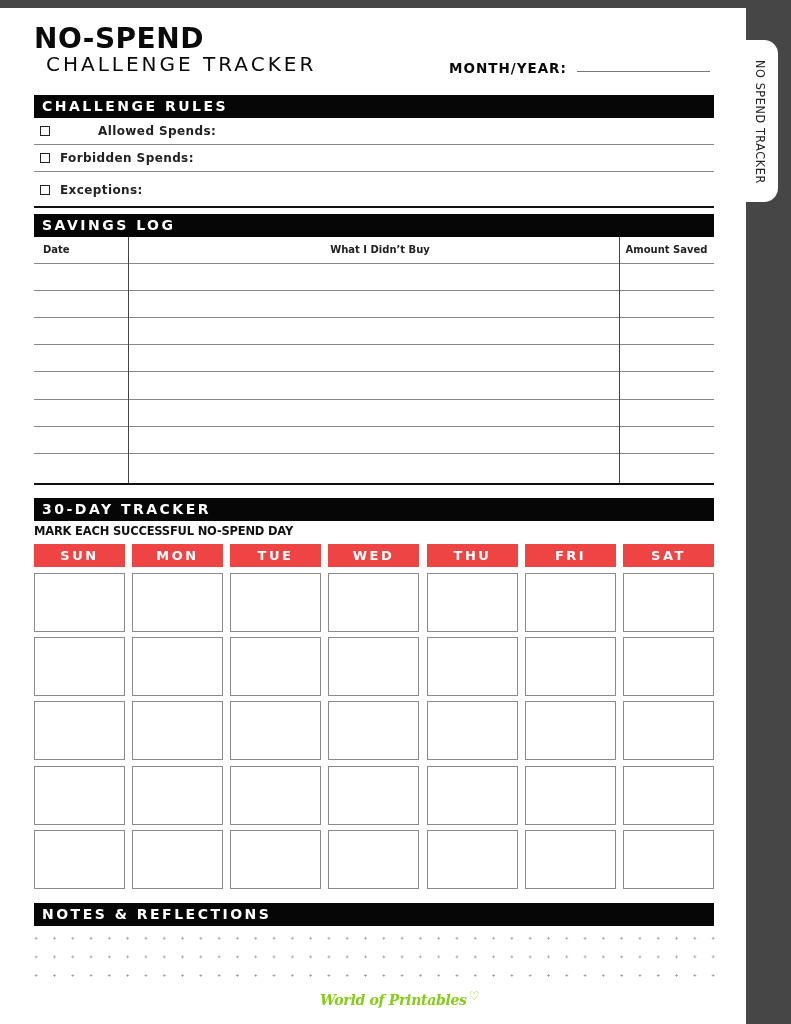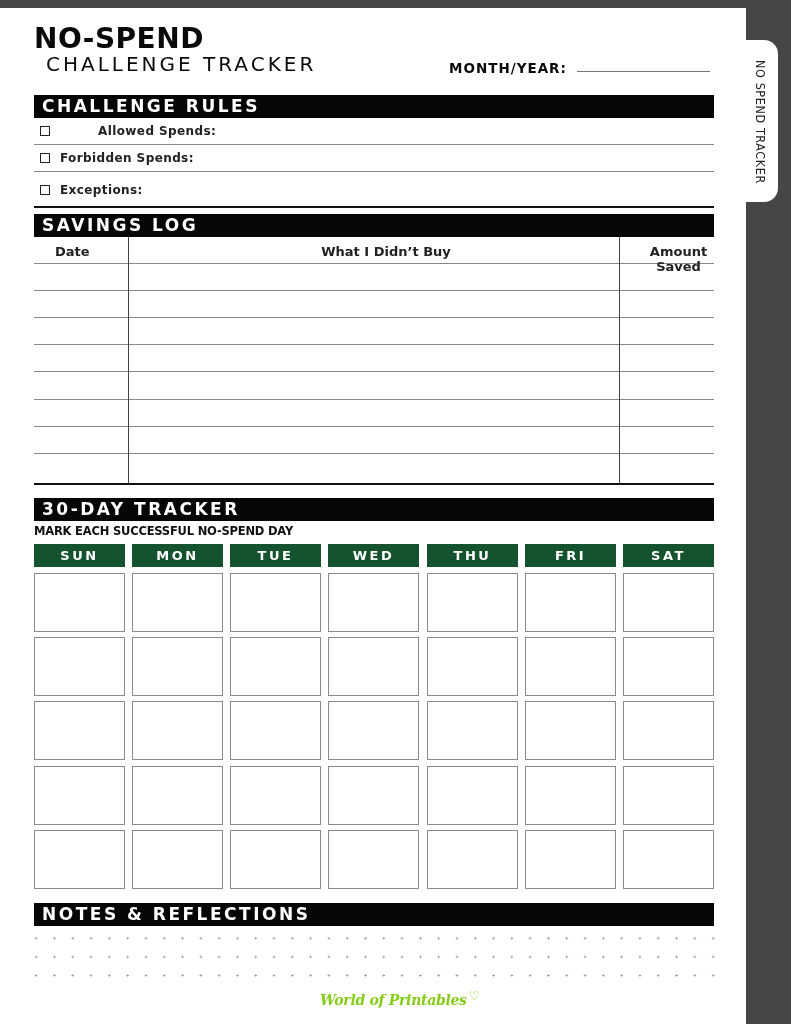--- a/index.html
+++ b/index.html
@@ -6,34 +6,34 @@
   body { width:791px; height:1024px; background:#464646; position:relative; overflow:hidden; font-family:"DejaVu Sans", sans-serif; color:#0a0a0a; }
   .page { position:absolute; left:0; top:8px; width:746px; height:1016px; background:#fff; }
   .tab { position:absolute; left:740px; top:40px; width:38px; height:162px; background:#fff; border-radius:0 14px 14px 0; }
   .tab-text { position:absolute; left:750px; top:60px; width:20px; height:130px; writing-mode:vertical-rl; font-family:"DejaVu Sans Condensed","DejaVu Sans", sans-serif; font-size:12.5px; letter-spacing:0.6px; color:#222; display:flex; align-items:center; justify-content:flex-start; white-space:nowrap; }
 
   .title1 { position:absolute; left:34px; top:26px; font-family:"DejaVu Sans", sans-serif; font-weight:bold; font-size:28px; letter-spacing:0.5px; line-height:26px; }
   .title2 { position:absolute; left:46px; top:50px; font-family:"DejaVu Sans", sans-serif; font-weight:normal; font-size:20px; letter-spacing:3px; line-height:28px; }
   .month-label { position:absolute; left:449px; top:60px; font-weight:bold; font-size:13.5px; letter-spacing:1px; }
   .month-line { position:absolute; left:577px; top:71px; width:133px; border-top:1px solid #777; }
 
-  .bar { position:absolute; left:34px; width:680px; height:23px; background:#060606; color:#fff; font-weight:bold; font-size:17px; letter-spacing:2.5px; line-height:23px; padding-left:8px; box-sizing:border-box; }
+  .bar { position:absolute; left:34px; width:680px; height:23px; background:#060606; color:#fff; font-weight:bold; font-size:14px; letter-spacing:2.5px; line-height:23px; padding-left:8px; box-sizing:border-box; }
 
   .rule-row { position:absolute; left:34px; width:680px; height:27px; border-bottom:1px solid #888; box-sizing:border-box; display:flex; align-items:center; }
   .rule-row.last { border-bottom:2px solid #111; }
   .chk { width:10px; height:10px; border:1.5px solid #222; margin-left:6px; margin-right:10px; box-sizing:border-box; }
   .rule-label { font-weight:bold; font-size:12px; letter-spacing:0.4px; color:#222; }
 
   .log { position:absolute; left:34px; top:237px; width:680px; height:248px; border-bottom:2px solid #111; box-sizing:border-box; }
   .log-row { position:absolute; left:0; width:680px; height:27px; border-bottom:1px solid #888; box-sizing:border-box; }
-  .log-head { font-weight:bold; font-size:13px; color:#222; position:absolute; top:7px;margin-left:12px; }
+  .log-head { font-weight:bold; font-size:10px; color:#222; position:absolute; top:7px; }
   .vline { position:absolute; top:0; bottom:0; border-left:1px solid #444; }
 
   .subtitle { position:absolute; left:34px; top:524px; font-weight:bold; font-size:11.5px; color:#111; letter-spacing:-0.2px; }
-  .dayhead { position:absolute; top:544px; width:91px; height:23px; background:#14532d; color:#fff; font-weight:bold; font-size:13px; letter-spacing:2.5px; text-align:center; line-height:23px; }
+  .dayhead { position:absolute; top:544px; width:91px; height:23px; background:#ef4444; color:#fff; font-weight:bold; font-size:13px; letter-spacing:2.5px; text-align:center; line-height:23px; }
   .cell { position:absolute; width:91px; height:59px; border:1.5px solid #8a8a8a; box-sizing:border-box; background:#fff; }
 
   .dots { position:absolute; left:34px; top:935px; width:684px; height:50px;
           background-image: radial-gradient(circle, #9a9a9a 0.9px, transparent 1.2px);
           background-size:18.3px 18.6px; background-position:-7px -6px; }
   .brand { position:absolute; left:320px; top:992px; font-family:"DejaVu Serif", serif; font-style:italic; font-weight:bold; font-size:14px; color:#84cc16; letter-spacing:-0.3px; }
   .heart { font-style:normal; font-weight:normal; font-size:12px; margin-left:2px; position:relative; top:-5px; }
 </style>
 </head>
 <body>
@@ -58,21 +58,21 @@
 </div>
 <div class="rule-row last" style="top:173px; height:35px;">
   <div class="chk"></div>
   <span class="rule-label">Exceptions:</span>
 </div>
 
 <div class="bar" style="top:214px;">SAVINGS LOG</div>
 <div class="log">
   <div class="log-row" style="top:0;">
     <span class="log-head" style="left:9px;">Date</span>
-    <span class="log-head" style="left:95px; width:490px; text-align:center;">What I Didn’t Buy</span>
+    <span class="log-head" style="left:101px; width:490px; text-align:center;">What I Didn’t Buy</span>
     <span class="log-head" style="left:585px; width:95px; text-align:center;">Amount Saved</span>
   </div>
   <div class="log-row" style="top:27px;"></div>
   <div class="log-row" style="top:54px;"></div>
   <div class="log-row" style="top:81px;"></div>
   <div class="log-row" style="top:108px;"></div>
   <div class="log-row" style="top:136px;"></div>
   <div class="log-row" style="top:163px;"></div>
   <div class="log-row" style="top:190px;"></div>
   <div class="log-row" style="top:218px; border-bottom:none;"></div>

